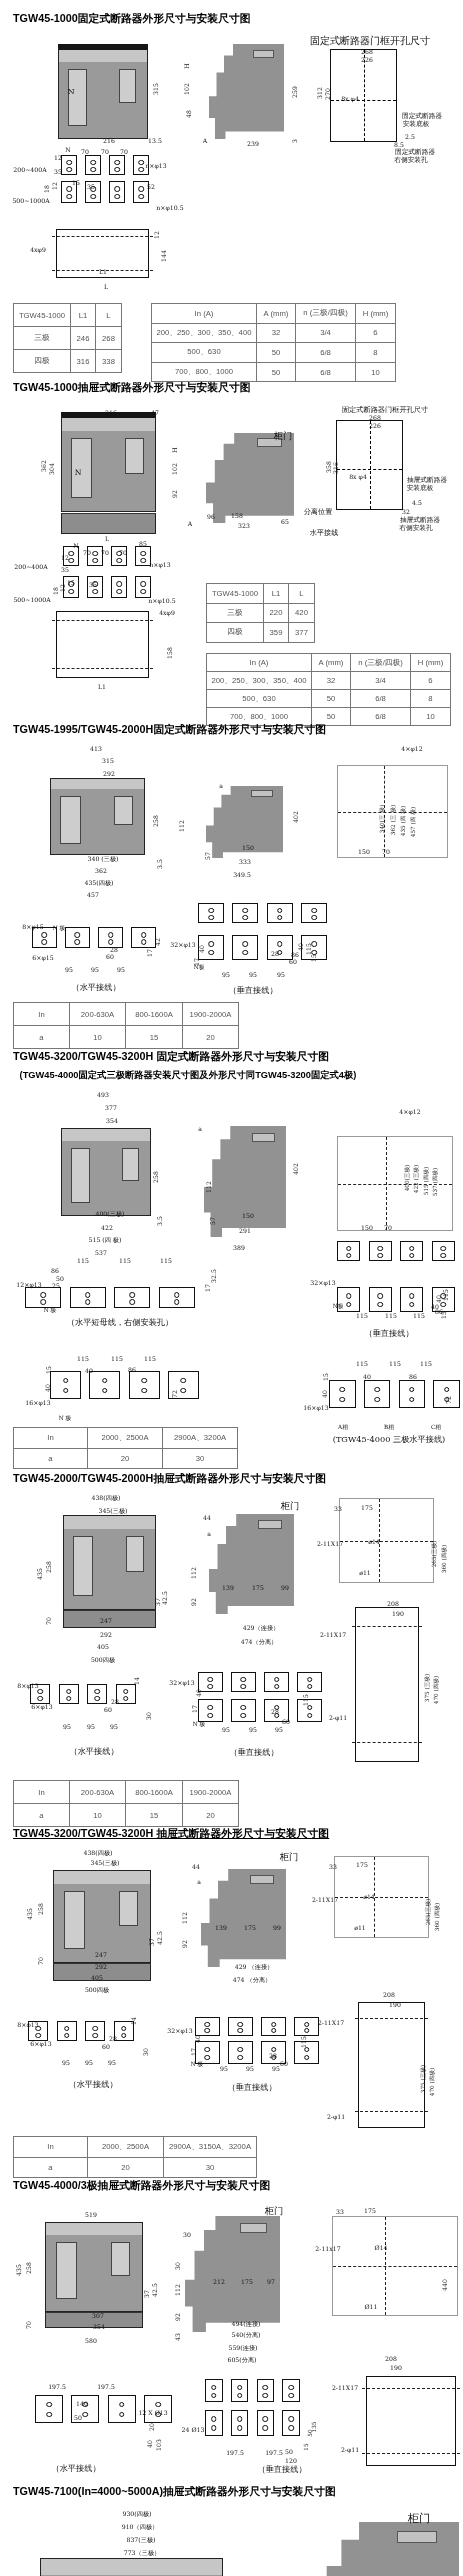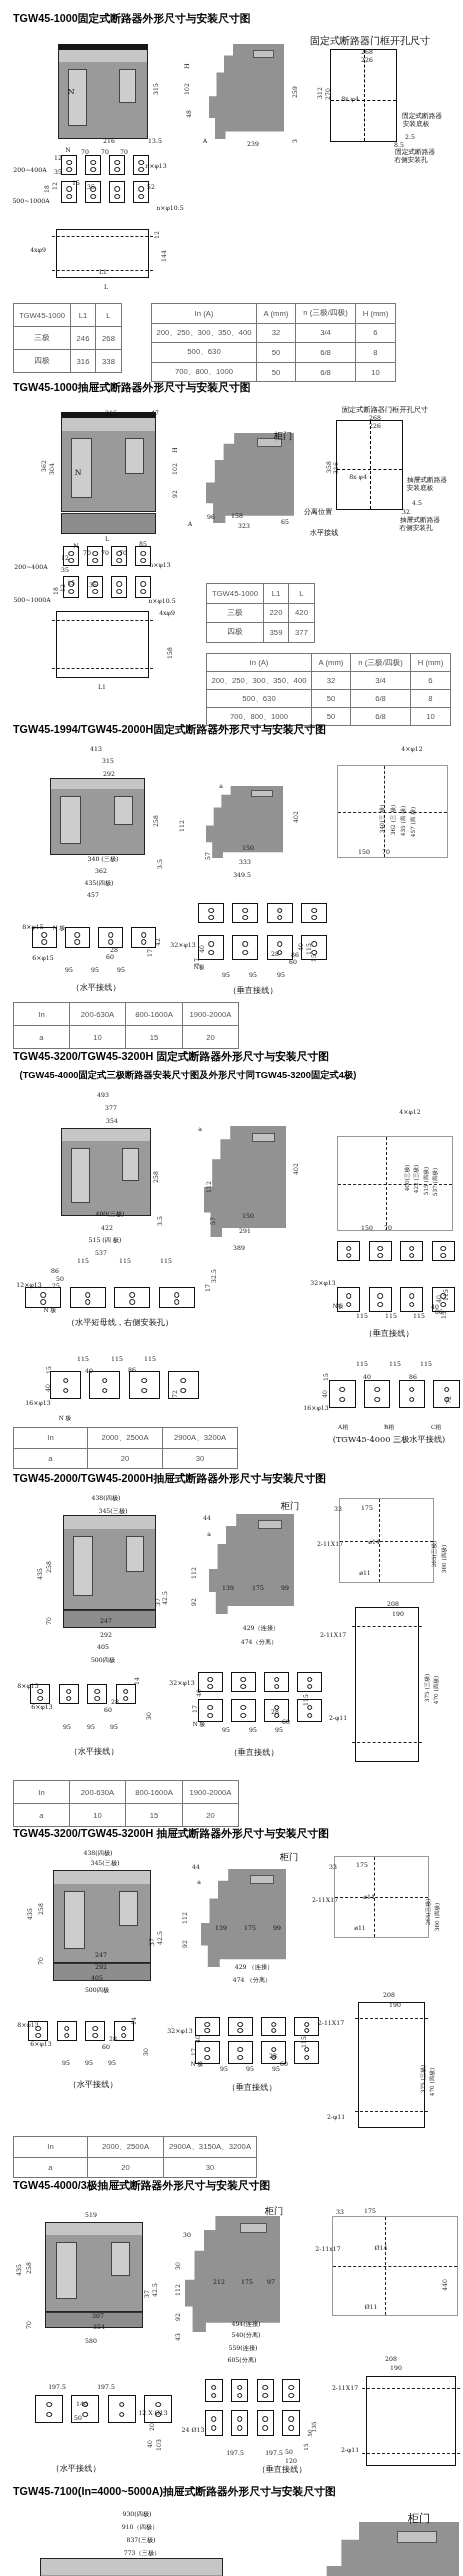--- a/index.html
+++ b/index.html
@@ -362,21 +362,21 @@
       <div style="height: 18px;">6</div>
       <div style="height: 18px;">500、630</div>
       <div style="height: 18px;">50</div>
       <div style="height: 18px;">6/8</div>
       <div style="height: 18px;">8</div>
       <div style="height: 18px;">700、800、1000</div>
       <div style="height: 18px;">50</div>
       <div style="height: 18px;">6/8</div>
       <div style="height: 18px;">10</div>
     </div>
-    <span class="lbl title" style="left: 13px; top: 724px;">TGW45-1994/TGW45-2000H固定式断路器外形尺寸与安装尺寸图</span>
+    <span class="lbl title" style="left: 13px; top: 724px;">TGW45-1995/TGW45-2000H固定式断路器外形尺寸与安装尺寸图</span>
     <span class="lbl" style="left: 96px; top: 749px;">413</span>
     <span class="lbl" style="left: 108px; top: 761px;">315</span>
     <span class="lbl" style="left: 109px; top: 774px;">292</span>
     <span class="lbl v" style="left: 156px; top: 821px;">258</span>
     <span class="lbl" style="left: 103px; top: 859px;">340 (三极)</span>
     <span class="lbl" style="left: 101px; top: 871px;">362</span>
     <span class="lbl" style="left: 99px; top: 883px;">435(四极)</span>
     <span class="lbl" style="left: 93px; top: 895px;">457</span>
     <span class="lbl v" style="left: 160px; top: 864px;">3.5</span>
     <span class="lbl" style="left: 221px; top: 786px;">a</span>
@@ -566,21 +566,21 @@
     <div class="spec-table" style="left: 13px; top: 1780px; grid-template-columns: 56px 56px 57px 56px;">
       <div style="height: 23px;">In</div>
       <div style="height: 23px;">200-630A</div>
       <div style="height: 23px;">800-1600A</div>
       <div style="height: 23px;">1900-2000A</div>
       <div style="height: 23px;">a</div>
       <div style="height: 23px;">10</div>
       <div style="height: 23px;">15</div>
       <div style="height: 23px;">20</div>
     </div>
-    <span class="lbl title" style="left: 13px; top: 1828px;">TGW45-3200/TGW45-3200H 抽屉式断路器外形尺寸与安装尺寸图</span>
+    <span class="lbl title" style="left: 13px; top: 1828px; text-decoration: underline;">TGW45-3200/TGW45-3200H 抽屉式断路器外形尺寸与安装尺寸图</span>
     <span class="lbl" style="left: 98px; top: 1853px;">438(四极)</span>
     <span class="lbl" style="left: 105px; top: 1863px;">345(三极)</span>
     <span class="lbl v" style="left: 30px; top: 1914px;">435</span>
     <span class="lbl v" style="left: 41px; top: 1909px;">258</span>
     <span class="lbl v" style="left: 41px; top: 1961px;">70</span>
     <span class="lbl v" style="left: 152px; top: 1942px;">37</span>
     <span class="lbl v" style="left: 160px; top: 1938px;">42.5</span>
     <span class="lbl" style="left: 101px; top: 1955px;">247</span>
     <span class="lbl" style="left: 101px; top: 1967px;">292</span>
     <span class="lbl" style="left: 97px; top: 1978px;">405</span>

